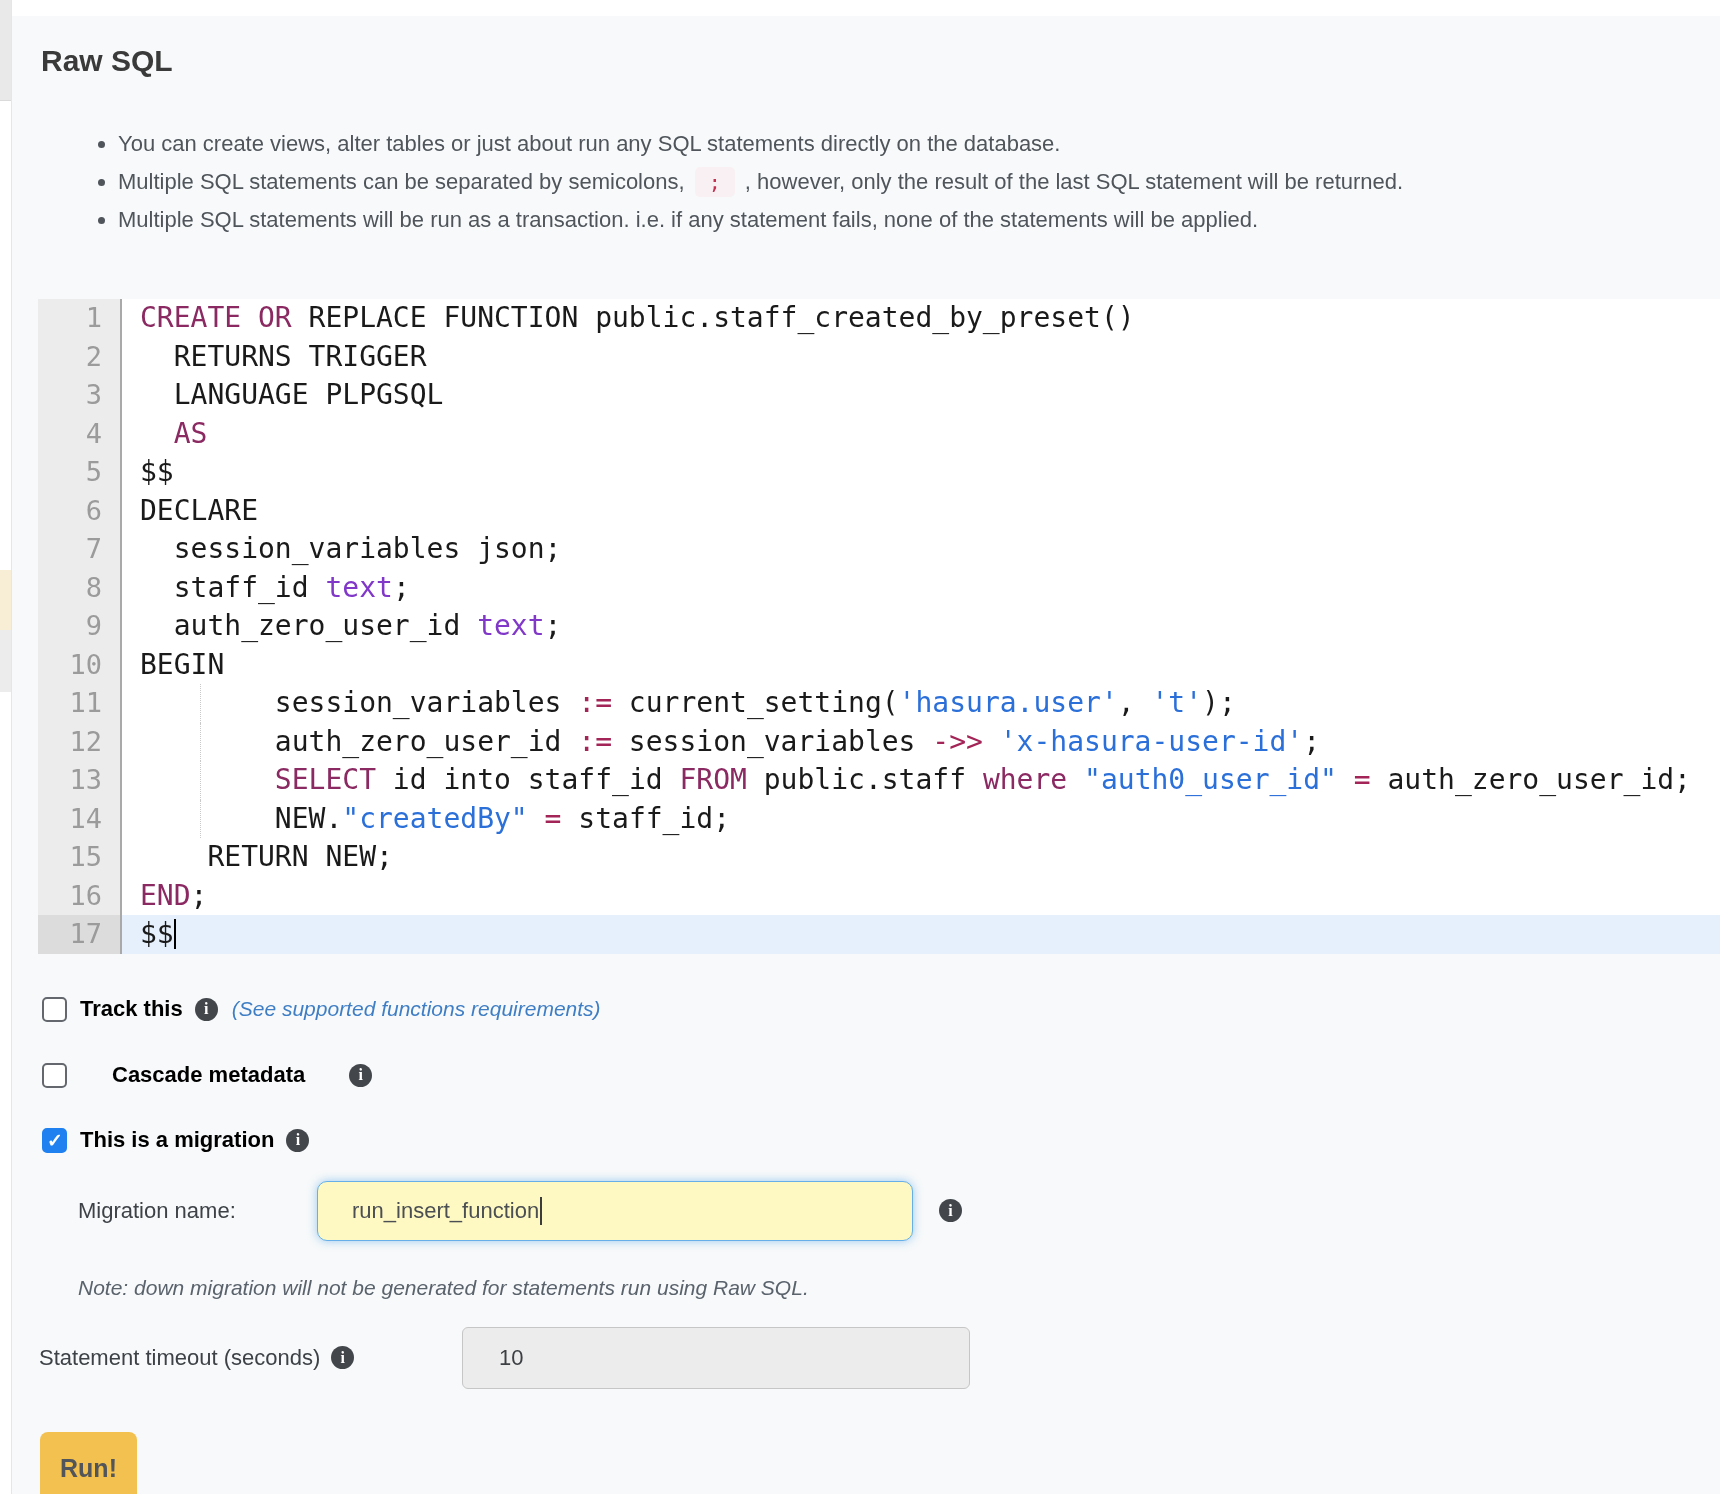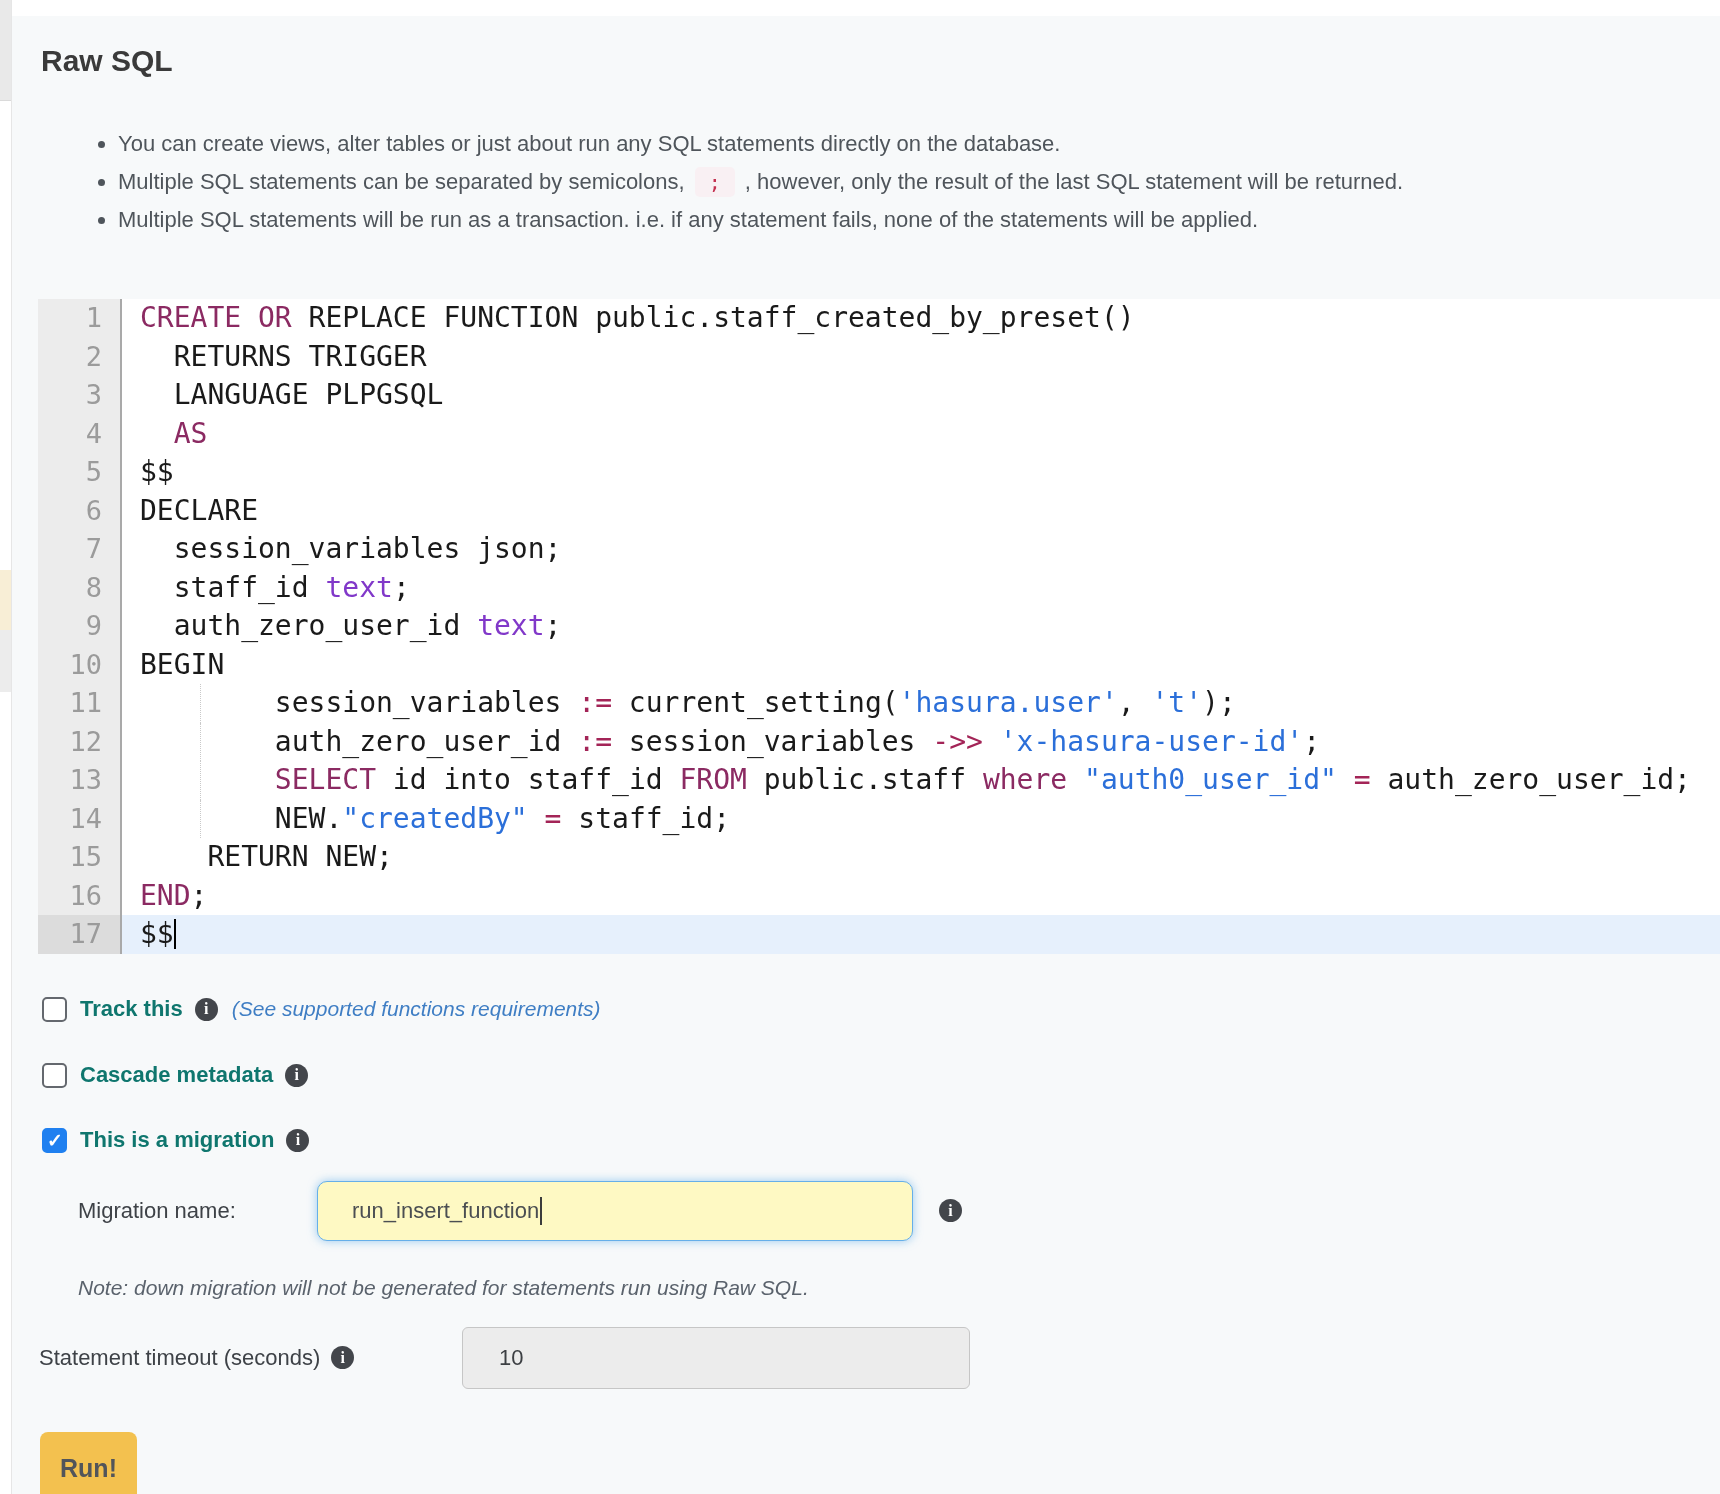--- a/index.html
+++ b/index.html
@@ -40,32 +40,32 @@
   .tk-k{color:#8b2a62;}
   .tk-o{color:#a32457;}
   .tk-t{color:#8138c9;}
   .tk-s{color:#2b6fd9;}
   .tk-p{color:#1a1a1a;}
   .guide{position:absolute;top:0;bottom:0;left:calc(11px + 4ch);border-left:1px dotted #c9c9c9;}
   .caret{display:inline-block;width:2px;height:30px;background:#000;vertical-align:-6px;}
   
   .opt-row{display:flex;align-items:center;margin-left:30px;height:27px;}
   .opt-row.track{margin-top:42px;}
-  .opt-row.cascade{margin-top:39px;}
+  .opt-row.cascade{margin-top:39px;gap:32px;}
   .opt-row.migration{margin-top:38px;}
   .cb{
     width:25px;height:25px;box-sizing:border-box;border:2px solid #64686e;
     border-radius:5px;background:#fff;display:inline-block;position:relative;cursor:pointer;flex:none;
   }
   .cb.checked{background:#1f80f0;border-color:#1f80f0;}
   .cb.checked::after{
     content:"\2713";color:#fff;font-size:19px;font-weight:bold;
     position:absolute;left:3px;top:-2px;line-height:25px;
   }
-  .opt-label{margin-left:13px;font-size:22px;font-weight:600;color:#0f766e;}
+  .opt-label{margin-left:13px;font-size:22px;font-weight:600;color:#000000;}
   .info-icon{
     display:inline-flex;align-items:center;justify-content:center;flex:none;
     width:23px;height:23px;border-radius:50%;background:#43464b;color:#fff;
     font-family:"Liberation Serif",serif;font-weight:bold;font-size:16px;
     margin-left:12px;cursor:pointer;
   }
   .info-icon::before{content:"i";}
   .opt-link{margin-left:14px;font-size:21px;font-style:italic;color:#3f7ec4;text-decoration:none;cursor:pointer;}
   
   .mig-row{display:flex;align-items:center;margin:26px 0 0 66px;height:62px;}

